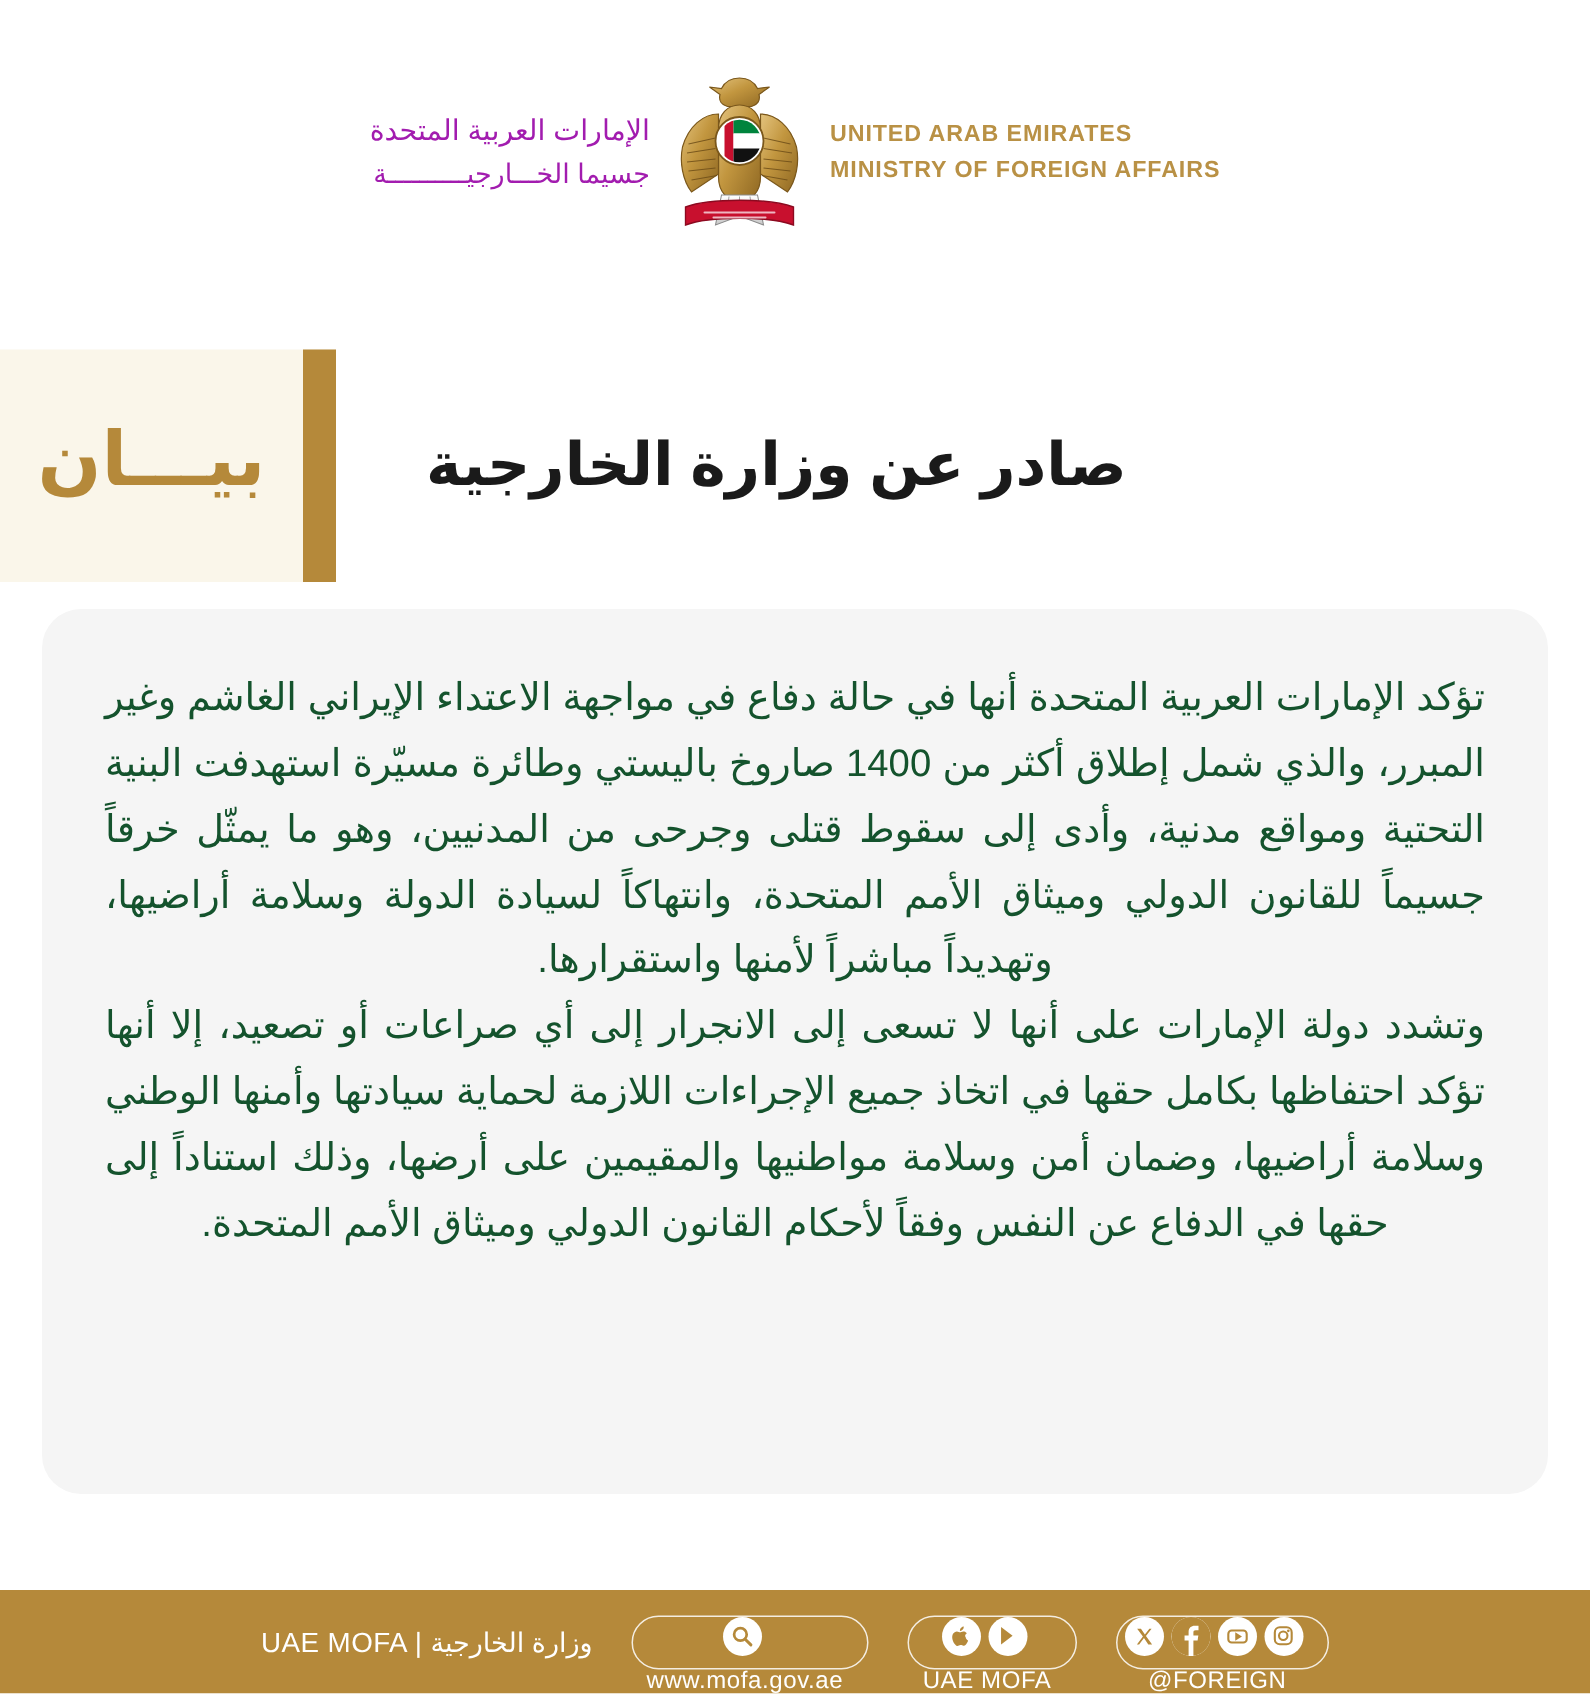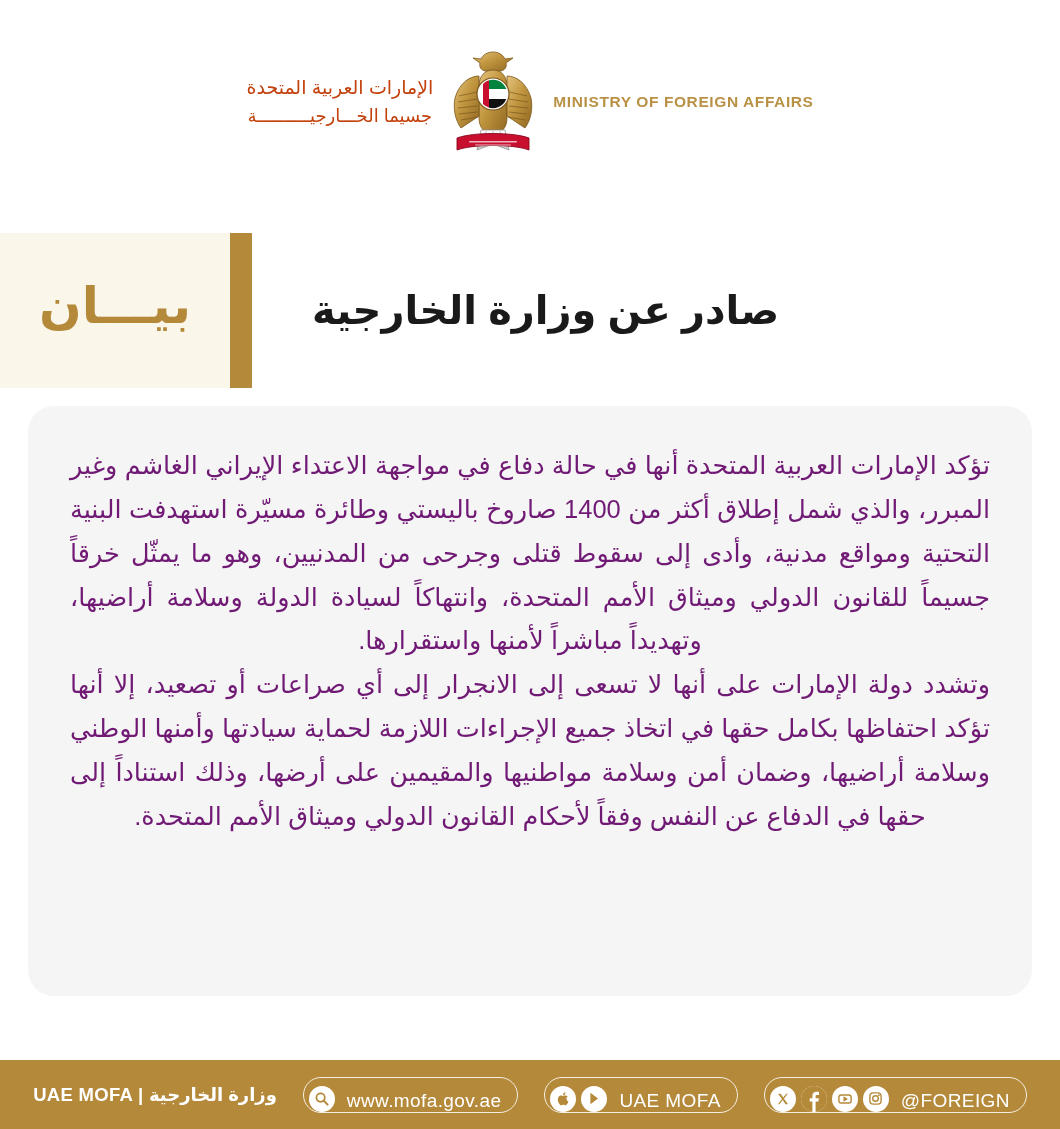--- a/index.html
+++ b/index.html
@@ -41,23 +41,23 @@
     direction: ltr;
     color: #B99145;
     font-weight: bold;
     font-size: 15.5px;
     letter-spacing: 0.6px;
     line-height: 1.55;
     white-space: nowrap;
   }
 
   .header-ar {
-    text-align: center;
+    text-align: right;
     direction: rtl;
-    color: #c2410c;
+    color: #a21caf;
     font-size: 19px;
     line-height: 1.5;
     white-space: nowrap;
     font-weight: 500;
   }
   .header-ar .line2 {
     letter-spacing: 1.5px;
     font-size: 18px;
   }
 
@@ -97,21 +97,21 @@
   }
 
   .title-wrap {
     width: 100%;
     display: flex;
     align-items: center;
     justify-content: flex-end;
   }
 
   .badge {
-    width: 252px;
+    width: 224px;
     height: 155px;
     background: #FAF6EA;
     display: flex;
     align-items: center;
     justify-content: center;
     border-left: 0;
     border-right: 22px solid #B5893A;
     margin-right: 0;
     flex: 0 0 auto;
     position: relative;
@@ -136,21 +136,21 @@
     padding: 38px 42px 44px 42px;
     min-height: 590px;
   }
 
   .para {
     direction: rtl;
     text-align: justify;
     text-align-last: center;
     font-size: 25.5px;
     line-height: 1.72;
-    color: #701a75;
+    color: #14532d;
     letter-spacing: 0px;
   }
 
   .para + .para { }
 
   
   .footer {
     position: absolute;
     left: 0;
     bottom: 0;
@@ -160,37 +160,38 @@
     display: flex;
     align-items: center;
     justify-content: center;
     gap: 26px;
     direction: ltr;
   }
 
   .footer-brand {
     color: #ffffff;
     font-size: 18.5px;
-    font-weight: bold;
+    font-weight: normal;
     white-space: nowrap;
     letter-spacing: 0.3px;
   }
   .footer-brand .ar { font-size: 18px; letter-spacing: 1px; }
 
   .pill {
     border: 1px solid rgba(255,255,255,0.85);
     border-radius: 999px;
     height: 36px;
     display: flex;
-    align-items: flex-end;
+    align-items: center;
     gap: 8px;
     padding: 0 16px 0 5px;
     color: #ffffff;
-    font-size: 19px;
-    white-space: nowrap;
+    font-size: 16px;
+    white-space: nowrap;
+    flex-direction: column;
   }
 
   .pill-label { letter-spacing: 0.4px; padding-left: 4px; }
 
   .ico {
     width: 26px;
     height: 26px;
     border-radius: 50%;
     background: #ffffff;
     display: inline-flex;
@@ -202,20 +203,21 @@
 
   .icon-group { display: flex; align-items: center; gap: 5px; }
 </style>
 </head>
 <body>
 
 <div class="header">
   <div class="header-inner">
 
     <div class="header-en">
+      <div>UNITED ARAB EMIRATES</div>
       <div>MINISTRY OF FOREIGN AFFAIRS</div>
     </div>
 
     <div class="emblem">
       <svg viewBox="0 0 92 112" width="92" height="112" aria-hidden="true">
         <defs>
           <linearGradient id="goldg" x1="0" y1="0" x2="1" y2="1">
             <stop offset="0%" stop-color="#E3C37E"></stop>
             <stop offset="45%" stop-color="#C2963F"></stop>
             <stop offset="100%" stop-color="#8E6722"></stop>

